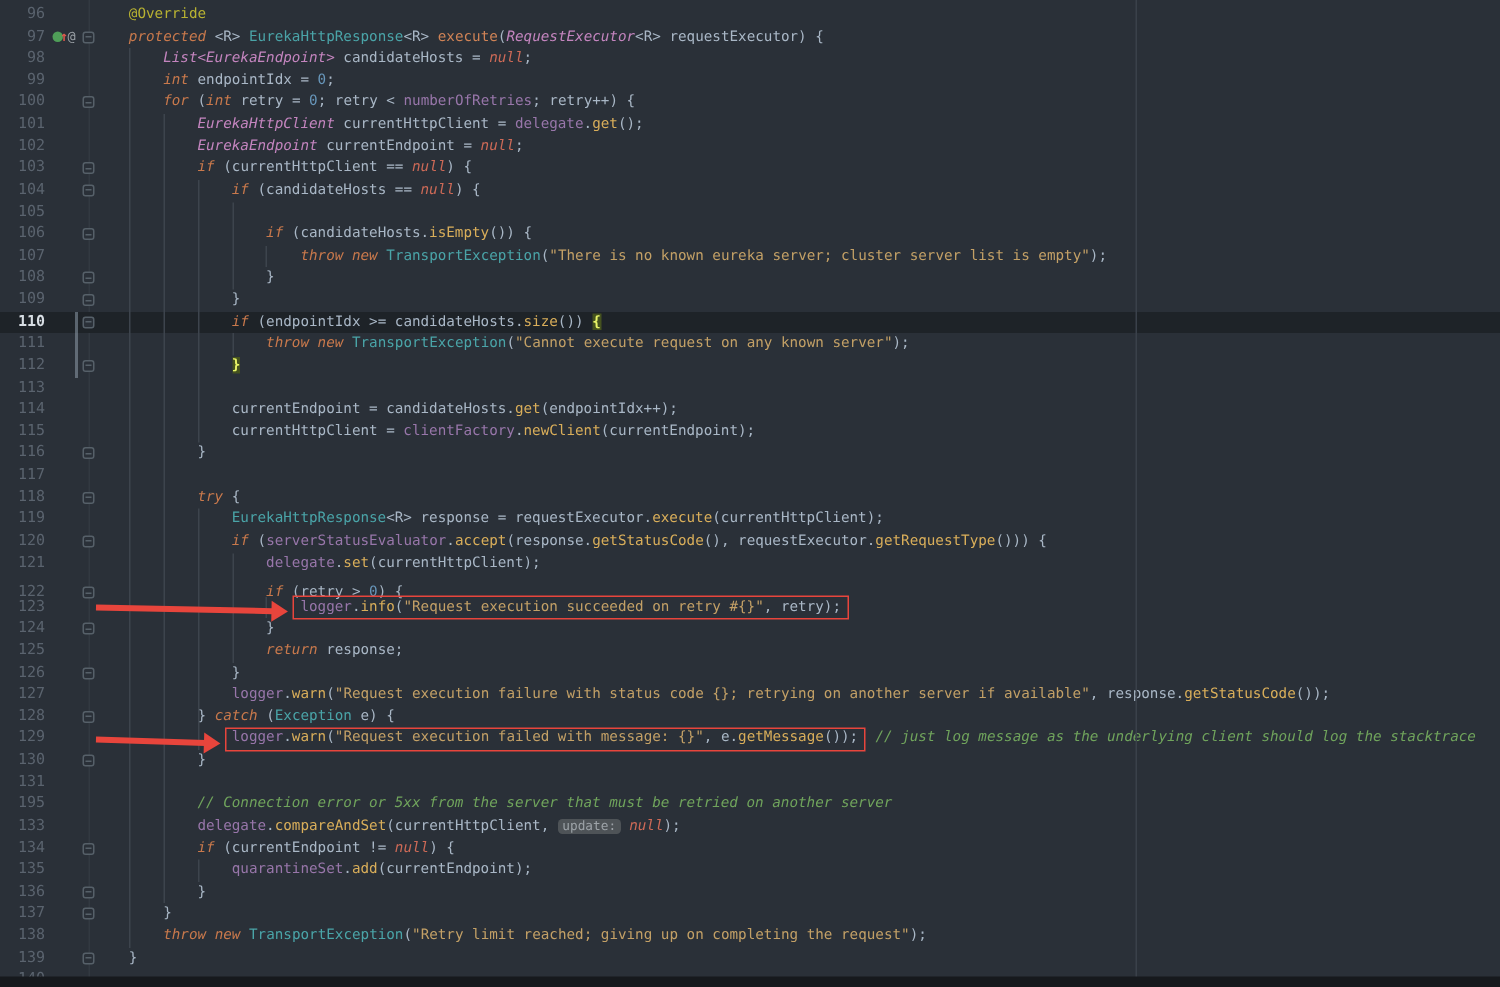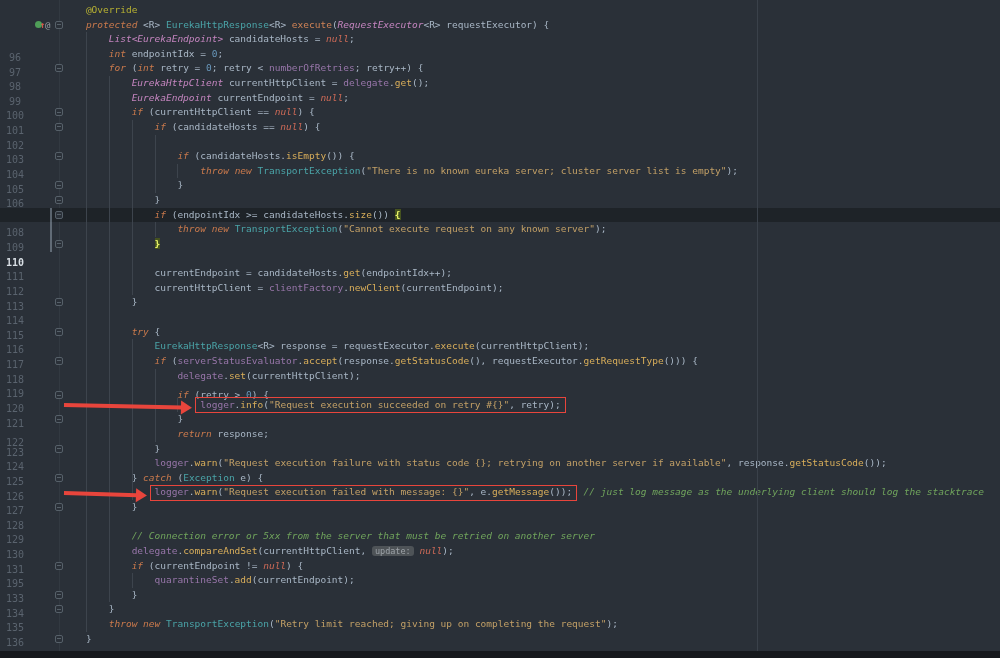--- a/index.html
+++ b/index.html
@@ -13,22 +13,22 @@
     font-variant-ligatures:none;
     letter-spacing:0;
   }
   .line{
     position:absolute;left:0;right:0;height:14.62px;line-height:14.62px;
     white-space:pre;
   }
   .line.current{background:var(--current_line,#1E2328);}
   .ln{
     position:absolute;left:0;top:0;width:30px;height:14.62px;
-    text-align:center;color:var(--line_number,#5A636E);
-    font-size:10px;line-height:14.62px;margin-top:48px;
+    text-align:right;color:var(--line_number,#5A636E);
+    font-size:10px;line-height:14.62px;
   }
   .line.current .ln{color:var(--current_line_number,#D8DEE4);font-weight:bold;}
   .code{
     position:absolute;left:63px;top:0;height:14.62px;line-height:14.62px;
     white-space:pre;color:var(--text,#A9B7C6);
   }
   .tok-kw{color:var(--keyword,#C9794C);font-style:italic;}
   .tok-null{color:var(--null_literal,#CE6A57);font-style:italic;}
   .tok-ann{color:var(--annotation,#B8B232);}
   .tok-cls{color:var(--class_type,#4AA4A8);}

